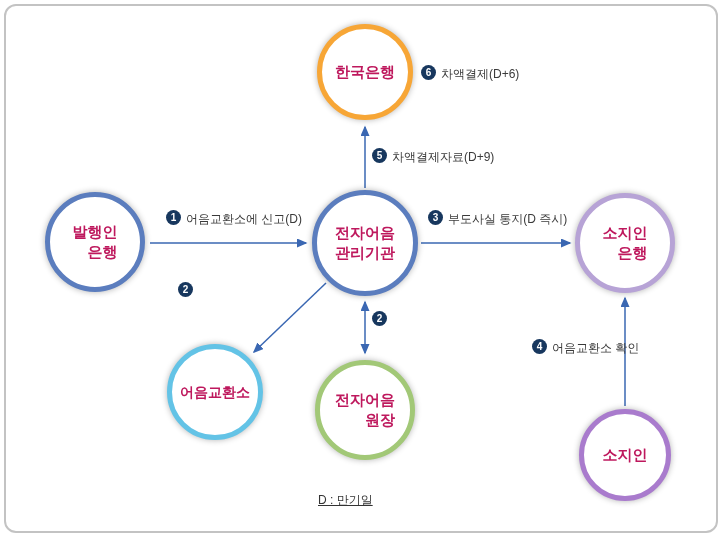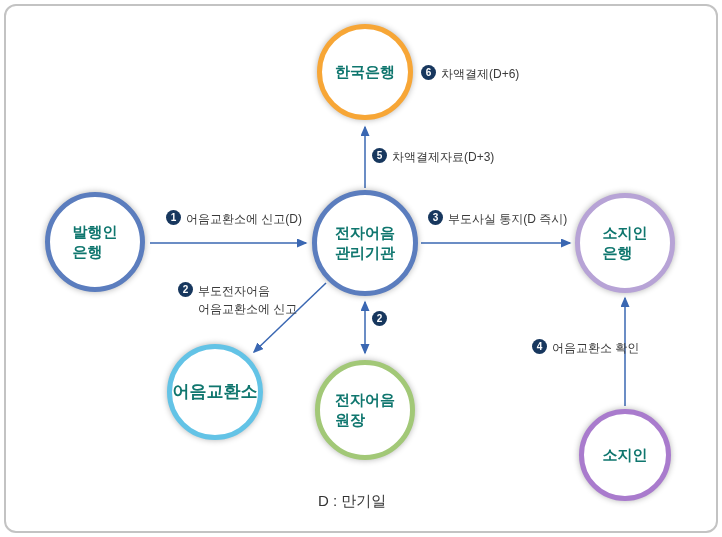--- a/index.html
+++ b/index.html
@@ -32,24 +32,24 @@
   .node {
     position: absolute;
     box-sizing: border-box;
     border-radius: 50%;
     background: #ffffff;
     border: 5px solid #888;
     box-shadow: 0 0 6px rgba(0,0,0,0.30);
     display: flex;
     align-items: center;
     justify-content: center;
-    text-align: left;
+    text-align: right;
     font-weight: bold;
     font-size: 15px;
-    color: #0f766e;
+    color: #be185d;
     white-space: pre-line;
     line-height: 1.35;
   }
   .step {
     position: absolute;
     display: flex;
     align-items: flex-start;
     gap: 5px;
     font-size: 12px;
     color: #3a3a3a;
@@ -71,22 +71,23 @@
     align-items: center;
     justify-content: center;
     font-size: 10px;
     font-weight: bold;
     line-height: 1;
   }
   .footnote {
     position: absolute;
     left: 318px;
     top: 492px;
-    font-size: 15px;
+    font-size: 12px;
     color: #333333;
+    text-decoration: underline;
   }
 </style>
 </head>
 <body>
 
 <div class="canvas">
   <div class="frame"></div>
 
   <svg class="arrows" viewBox="0 0 722 537">
     <defs>
@@ -107,55 +108,53 @@
 
   <div class="node" style="left: 45px; top: 192px; width: 100px; height: 100px; border-color: rgb(91, 125, 190);">발행인
 은행</div>
 
   <div class="node" style="left: 312px; top: 190px; width: 106px; height: 106px; border-color: rgb(91, 125, 190);">전자어음
 관리기관</div>
 
   <div class="node" style="left: 575px; top: 193px; width: 100px; height: 100px; border-color: rgb(183, 163, 214);">소지인
 은행</div>
 
-  <div class="node" style="left: 167px; top: 344px; width: 96px; height: 96px; font-size: 17px; border-color: rgb(99, 195, 230);">어음교환소</div>
+  <div class="node" style="left: 167px; top: 344px; width: 96px; height: 96px; font-size: 14px; border-color: rgb(99, 195, 230);">어음교환소</div>
 
   <div class="node" style="left: 315px; top: 360px; width: 100px; height: 100px; border-color: rgb(162, 200, 119);">전자어음
 원장</div>
 
   <div class="node" style="left: 579px; top: 409px; width: 92px; height: 92px; border-color: rgb(169, 123, 205);">소지인</div>
 
   <div class="step" style="left:166px; top:209px;">
     <span class="badge">1</span>
     <span class="txt">어음교환소에 신고(D)</span>
   </div>
 
   <div class="step" style="left:178px; top:281px;">
     <span class="badge">2</span>
-    <span class="txt">부도전자어음
-어음교환소에 신고</span>
   </div>
 
   <div class="step" style="left:372px; top:310px;">
     <span class="badge">2</span>
   </div>
 
   <div class="step" style="left:428px; top:209px;">
     <span class="badge">3</span>
     <span class="txt">부도사실 통지(D 즉시)</span>
   </div>
 
   <div class="step" style="left:532px; top:338px;">
     <span class="badge">4</span>
     <span class="txt">어음교환소 확인</span>
   </div>
 
   <div class="step" style="left:372px; top:147px;">
     <span class="badge">5</span>
-    <span class="txt">차액결제자료(D+3)</span>
+    <span class="txt">차액결제자료(D+9)</span>
   </div>
 
   <div class="step" style="left:421px; top:64px;">
     <span class="badge">6</span>
     <span class="txt">차액결제(D+6)</span>
   </div>
 
   <div class="footnote">D : 만기일</div>
 </div>
 

